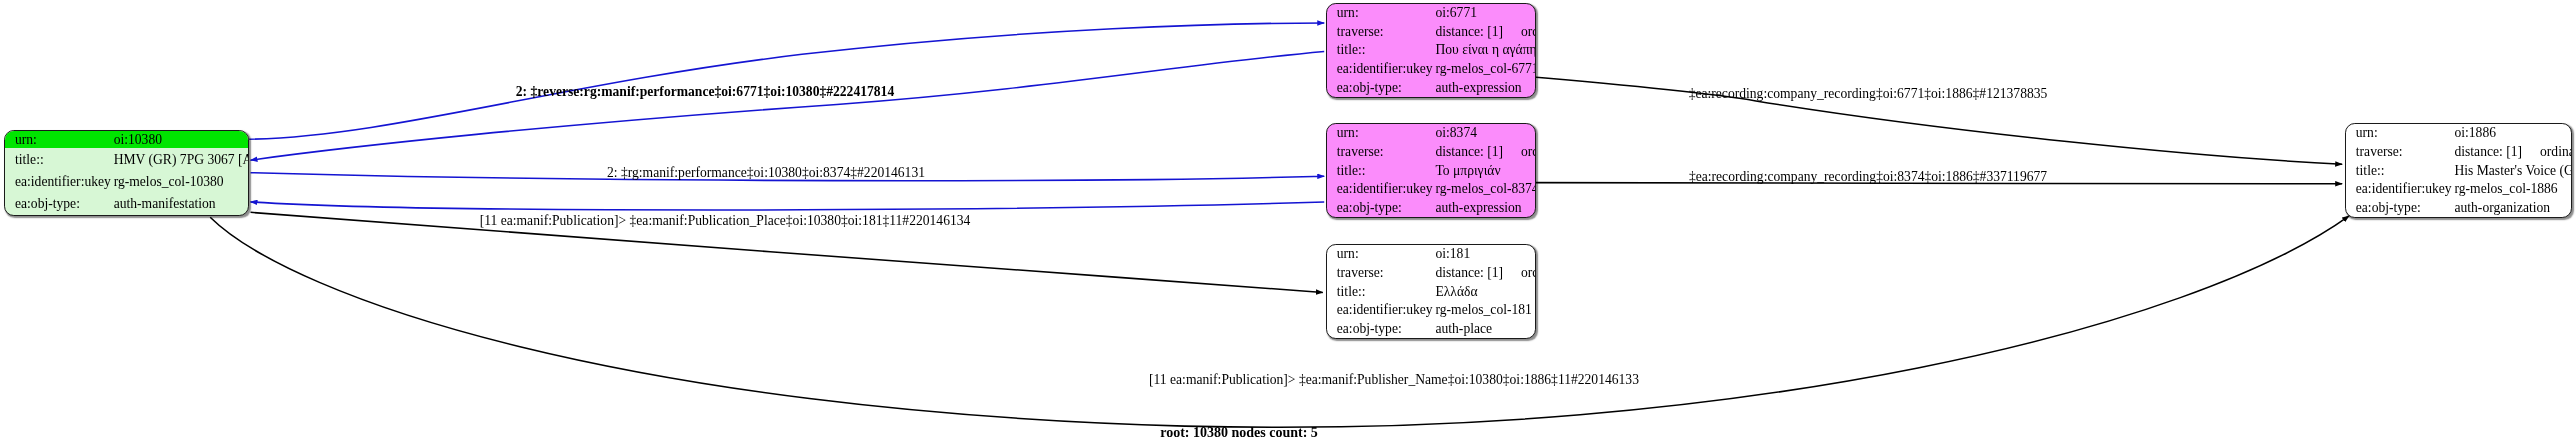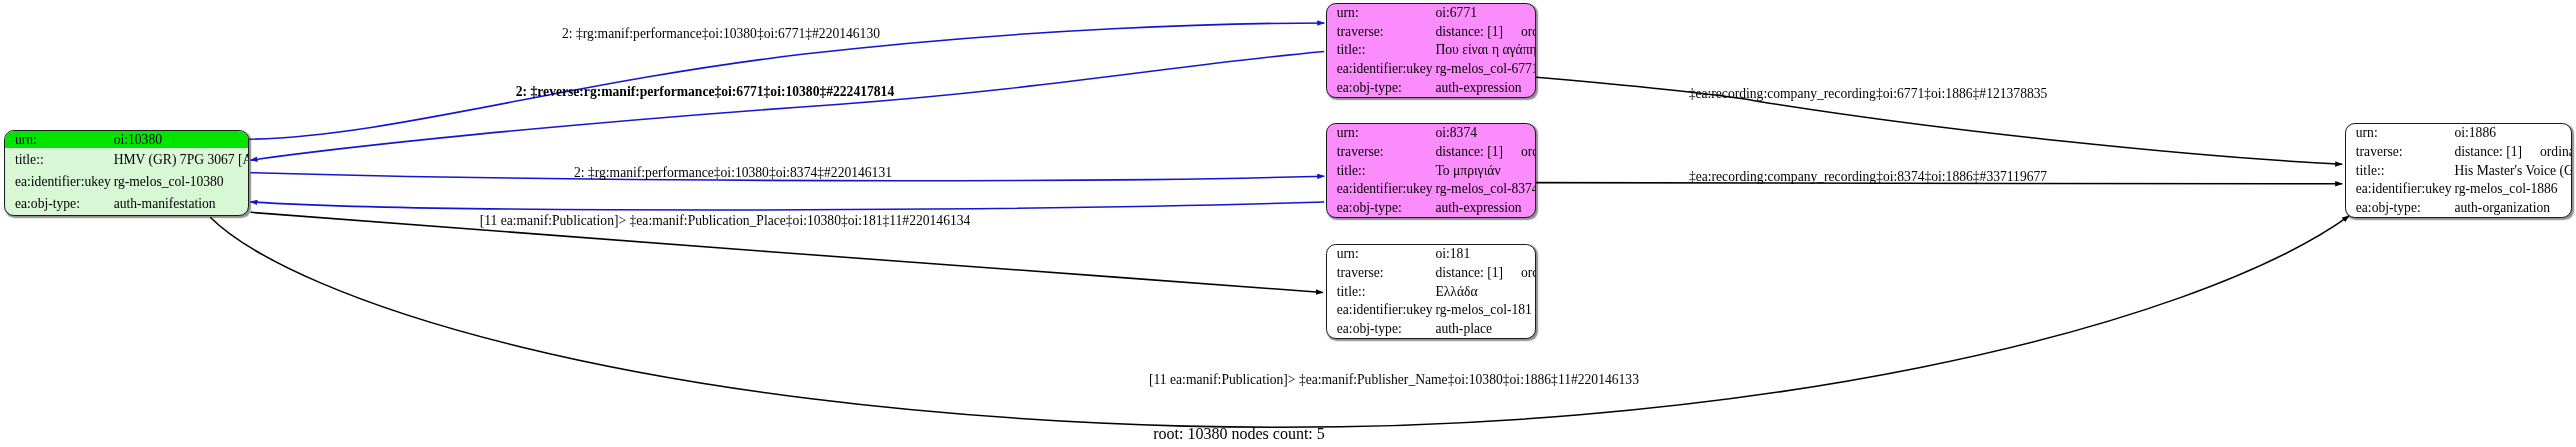--- a/index.html
+++ b/index.html
@@ -23,21 +23,21 @@
 
   
   .node.pink{background:#fb8cfb;}
   
   .node.white{background:#ffffff;}
 
   .trav .d1{display:inline-block;}
   .trav .d2{display:inline-block;padding-left:18px;}
 
   .elabel{position:absolute;white-space:nowrap;font-size:13.6px;color:#000;}
-  .footer{position:absolute;white-space:nowrap;font-size:16px;}
+  .footer{position:absolute;white-space:nowrap;font-size:14px;font-weight:bold;}
 </style>
 </head>
 <body>
 
 <div id="stage">
 
   <svg id="wires" viewBox="0 0 3696 642">
     <defs>
       <marker id="ahb" markerWidth="11" markerHeight="8" refX="10" refY="4" orient="auto" markerUnits="userSpaceOnUse">
         <path d="M0,0 L11,4 L0,8 z" fill="#1414d2"></path>
@@ -186,23 +186,22 @@
         <span class="k">ea:identifier:ukey</span>
         <span class="v">rg-melos_col-1886</span>
       </div>
       <div class="rw">
         <span class="k">ea:obj-type:</span>
         <span class="v">auth-organization</span>
       </div>
     </div>
   </div>
 
-  <div class="elabel" style="left:721px;top:26px;transform:translateX(-50%);">2: ‡rg:manif:performance‡oi:10380‡oi:6771‡#220146130</div>
   <div class="elabel" style="left:705px;top:84px;transform:translateX(-50%);font-weight:bold;">2: ‡reverse:rg:manif:performance‡oi:6771‡oi:10380‡#222417814</div>
-  <div class="elabel" style="left:733px;top:165px;transform:translateX(-50%);text-align:center;">2: ‡rg:manif:performance‡oi:10380‡oi:8374‡#220146131</div>
+  <div class="elabel" style="left:766px;top:165px;transform:translateX(-50%);text-align:center;">2: ‡rg:manif:performance‡oi:10380‡oi:8374‡#220146131</div>
   <div class="elabel" style="left:725px;top:213px;transform:translateX(-50%);">[11 ea:manif:Publication]&gt; ‡ea:manif:Publication_Place‡oi:10380‡oi:181‡11#220146134</div>
   <div class="elabel" style="left:1868px;top:86px;transform:translateX(-50%);">‡ea:recording:company_recording‡oi:6771‡oi:1886‡#121378835</div>
   <div class="elabel" style="left:1868px;top:169px;transform:translateX(-50%);">‡ea:recording:company_recording‡oi:8374‡oi:1886‡#337119677</div>
   <div class="elabel" style="left:1394px;top:372px;transform:translateX(-50%);">[11 ea:manif:Publication]&gt; ‡ea:manif:Publisher_Name‡oi:10380‡oi:1886‡11#220146133</div>
 
   <div class="footer" style="left:1239px;top:425px;transform:translateX(-50%);">root: 10380 nodes count: 5</div>
 
 </div>
 
 

